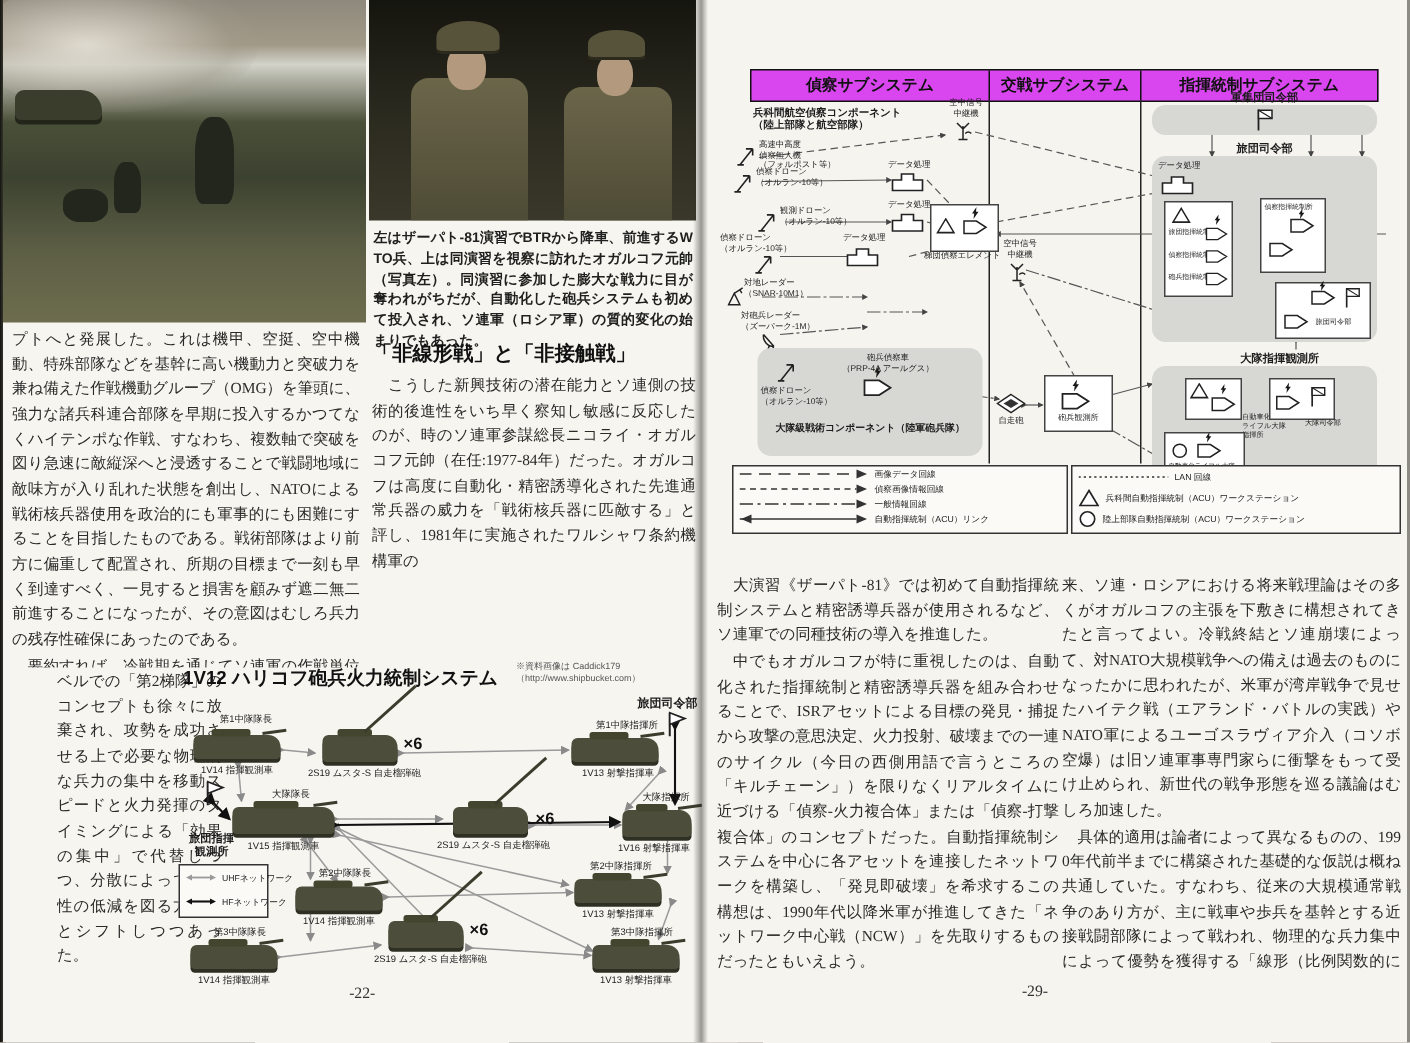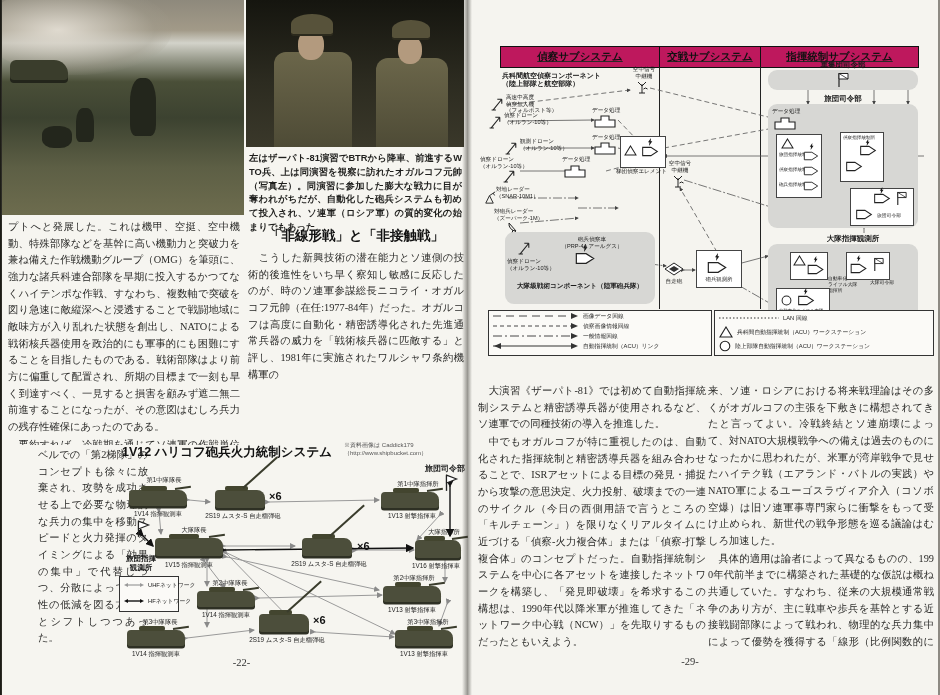--- a/index.html
+++ b/index.html
@@ -25,21 +25,21 @@
   #photo-officers .fig{position:absolute;background:linear-gradient(180deg,#6b664a,#4e4b36);border-radius:12px 12px 0 0;}
   #photo-officers .cap{position:absolute;background:#57523a;border-radius:50% 50% 10% 10%;box-shadow:0 2px 0 #2c2a1d;}
   #photo-officers .face{position:absolute;background:#b39a7e;border-radius:45%;}
   
   .body-txt{position:absolute;font-size:10.3px;line-height:1.62;text-align:justify;
             word-break:break-all;overflow:hidden;}
   .body-txt p{margin:0 0 1px 0;}
   .caption{position:absolute;font-family:"Liberation Sans",sans-serif;font-weight:bold;
            font-size:9.3px;line-height:1.48;text-align:justify;word-break:break-all;color:#1f1f1d;}
   .h-section{position:absolute;font-family:Liberation Mono, monospace;font-weight:bold;
-             font-size:13.5px;text-align:center;color:#111;}
+             font-size:13.5px;color:#111;}
   .h-diagram{position:absolute;font-family:"Liberation Sans",sans-serif;font-weight:bold;
              font-size:12.5px;color:#111;}
   .pagenum{position:absolute;left:0;right:11px;text-align:center;font-size:10.5px;color:#333;}
   .credit{position:absolute;font-family:"Liberation Sans",sans-serif;font-size:6px;line-height:1.3;
           color:#555;white-space:pre-line;}
   
   .lbl{position:absolute;font-family:"Liberation Sans",sans-serif;font-size:6.3px;line-height:1.2;
        color:#1c1c1c;white-space:pre-line;}
   .lbl.c{text-align:center;}
   .lbl.b{font-weight:bold;}
@@ -54,21 +54,21 @@
   .legendrow .lt{font-size:5.8px;color:#222;white-space:nowrap;}
   .ic{position:absolute;}
   
   .veh{position:absolute;background:#4c4e3b;border-radius:4px 8px 3px 3px;box-shadow:0 2.5px 0 #2e3024;}
   .veh::before{content:"";position:absolute;left:20%;top:-4px;width:45%;height:5px;background:#43452f;border-radius:2px;}
   .veh .barrel{position:absolute;width:34px;height:2px;background:#3a3c2c;transform-origin:left center;}
   .veh.cmd .barrel{width:16px;transform:rotate(-8deg);left:80%;top:-2px;}
   .veh.how .barrel{width:46px;transform:rotate(-42deg);left:55%;top:-3px;}
   .mult{position:absolute;font-family:"Liberation Sans",sans-serif;font-weight:bold;font-size:11px;color:#111;}
   
-  .hdr-row{position:absolute;display:flex;border:1.5px solid #111;background:#be185d;text-decoration:underline;}
+  .hdr-row{position:absolute;display:flex;border:1.5px solid #111;background:#d946ef;}
   .hdr-cell{border-right:1.5px solid #111;display:flex;align-items:center;justify-content:center;
             font-family:"Liberation Sans",sans-serif;font-weight:bold;font-size:10.5px;color:#111;}
   .hdr-cell:last-child{border-right:none;}
   .d-title{position:absolute;font-family:"Liberation Sans",sans-serif;font-weight:bold;font-size:15px;
            text-align:center;color:#0d0d0d;letter-spacing:1px;}
 </style>
 </head>
 <body>
 
 <svg width="0" height="0" style="position:absolute">

